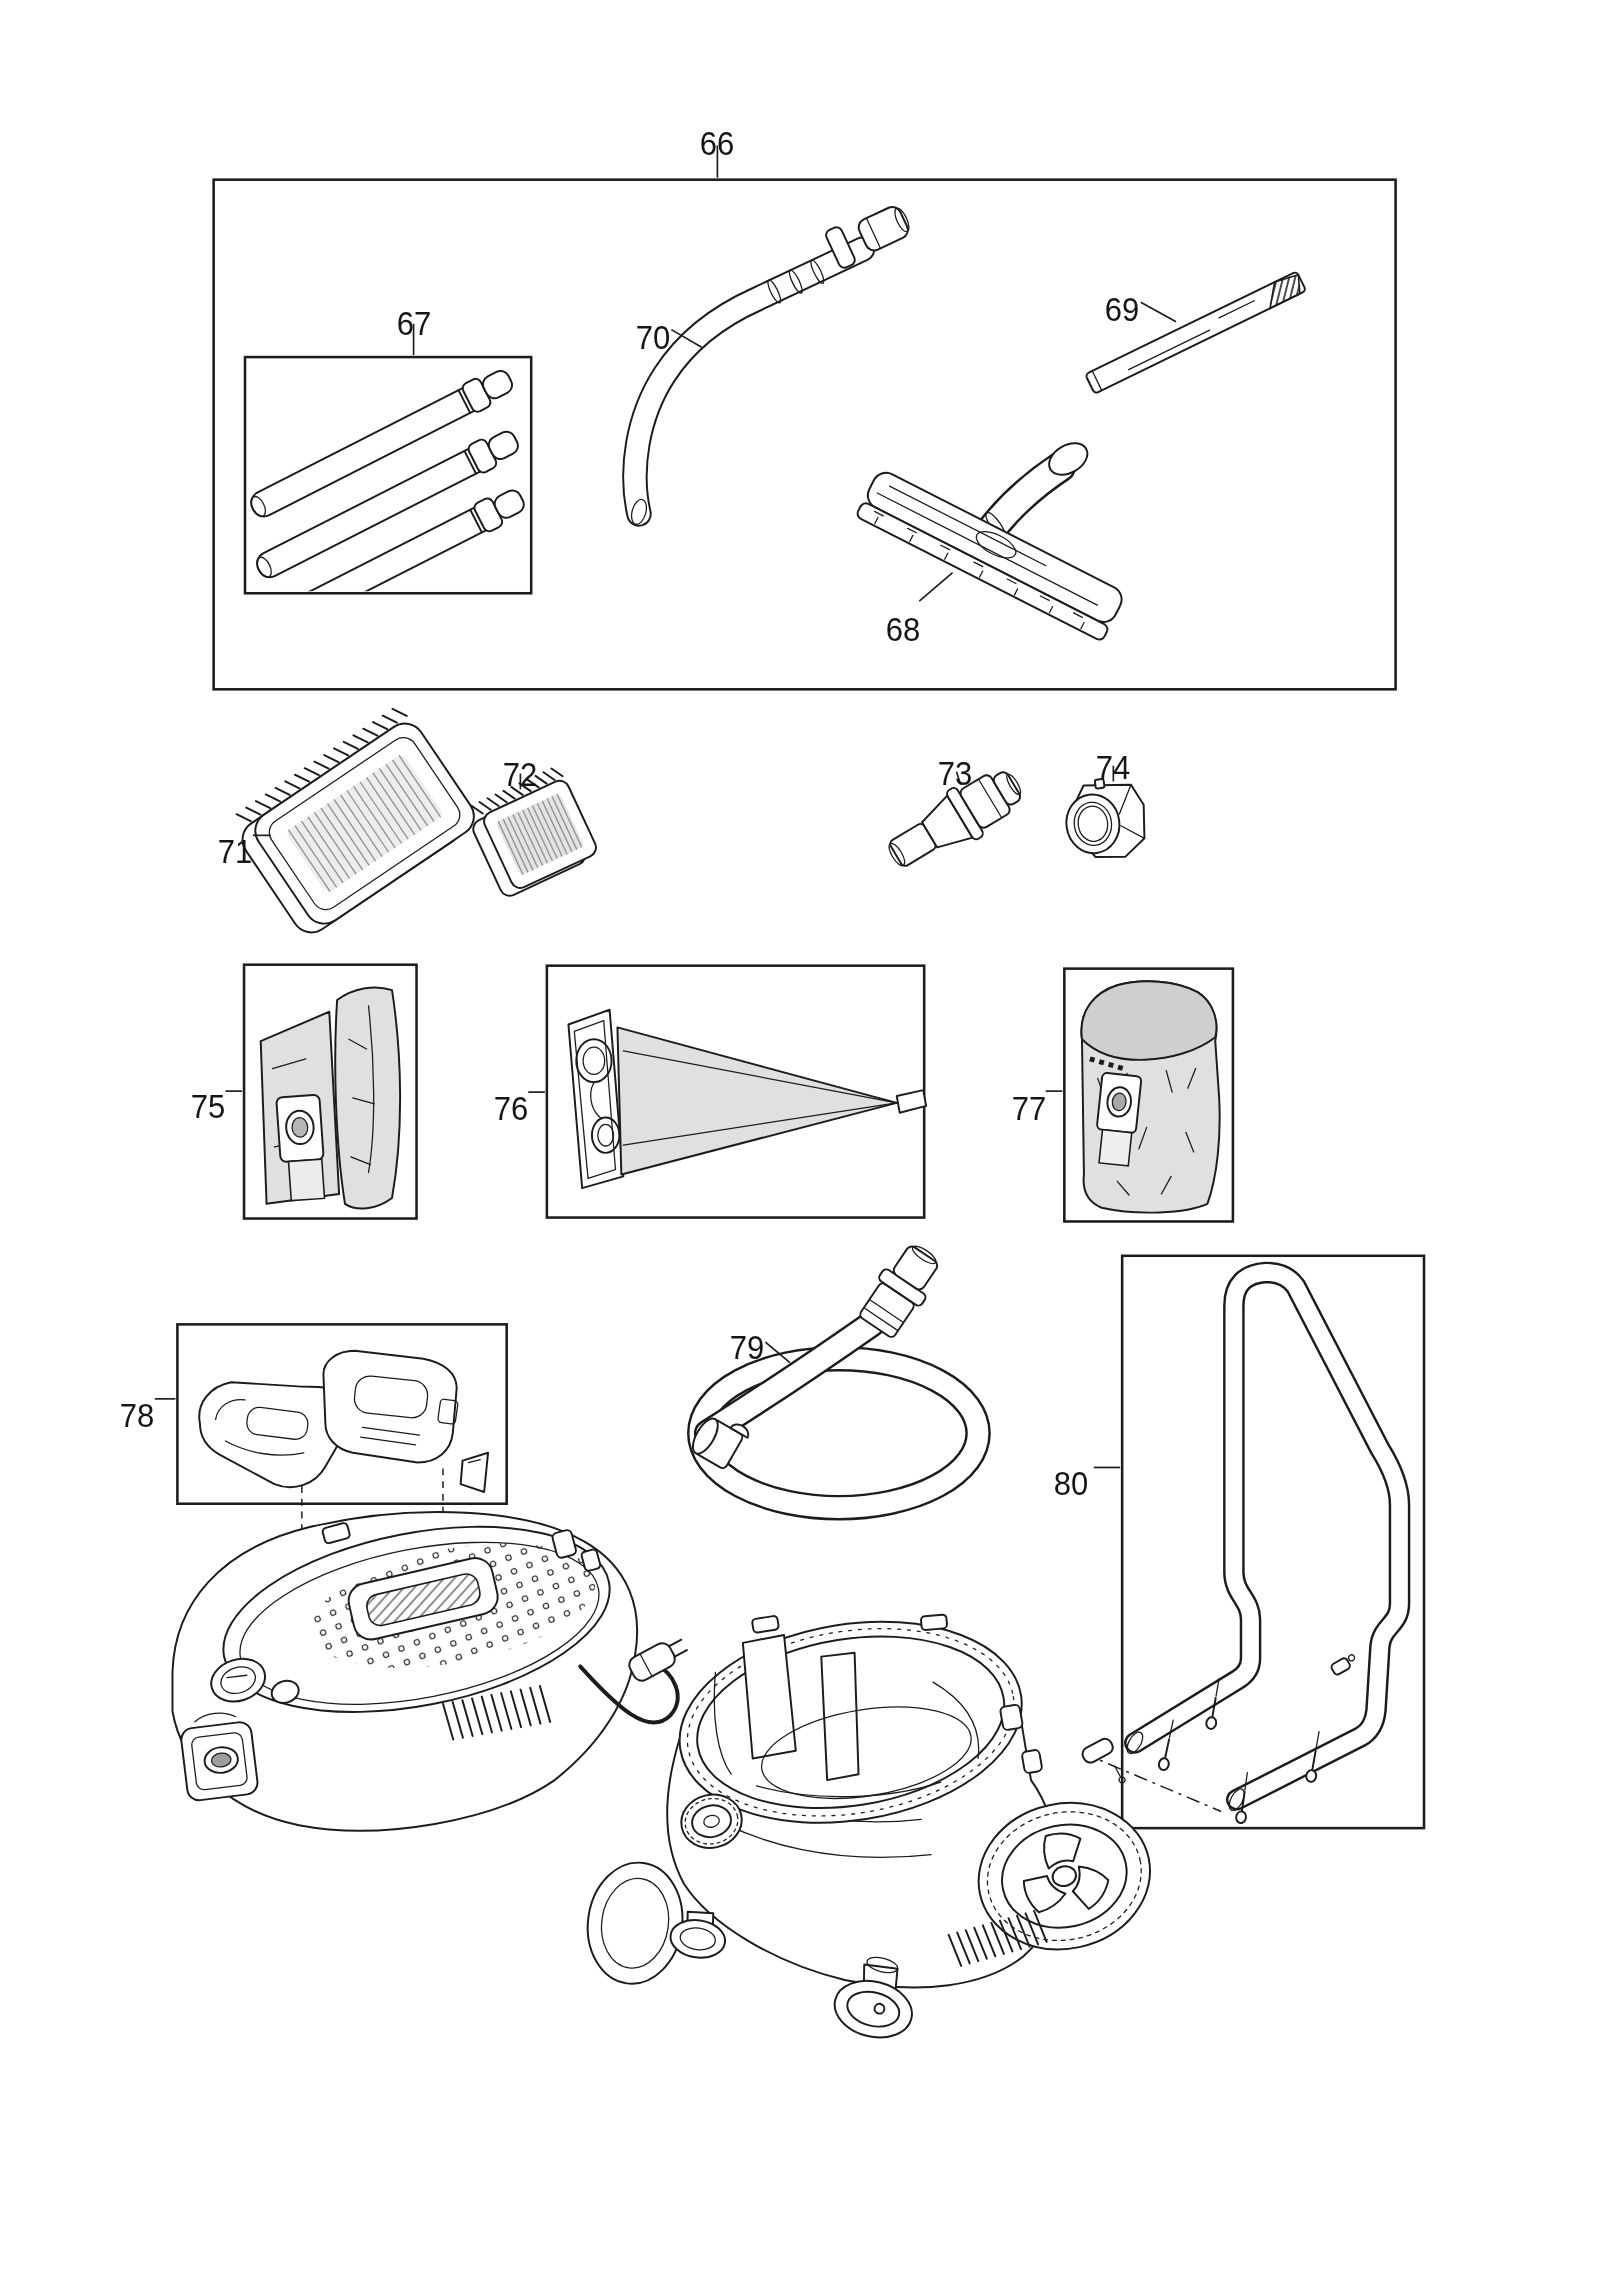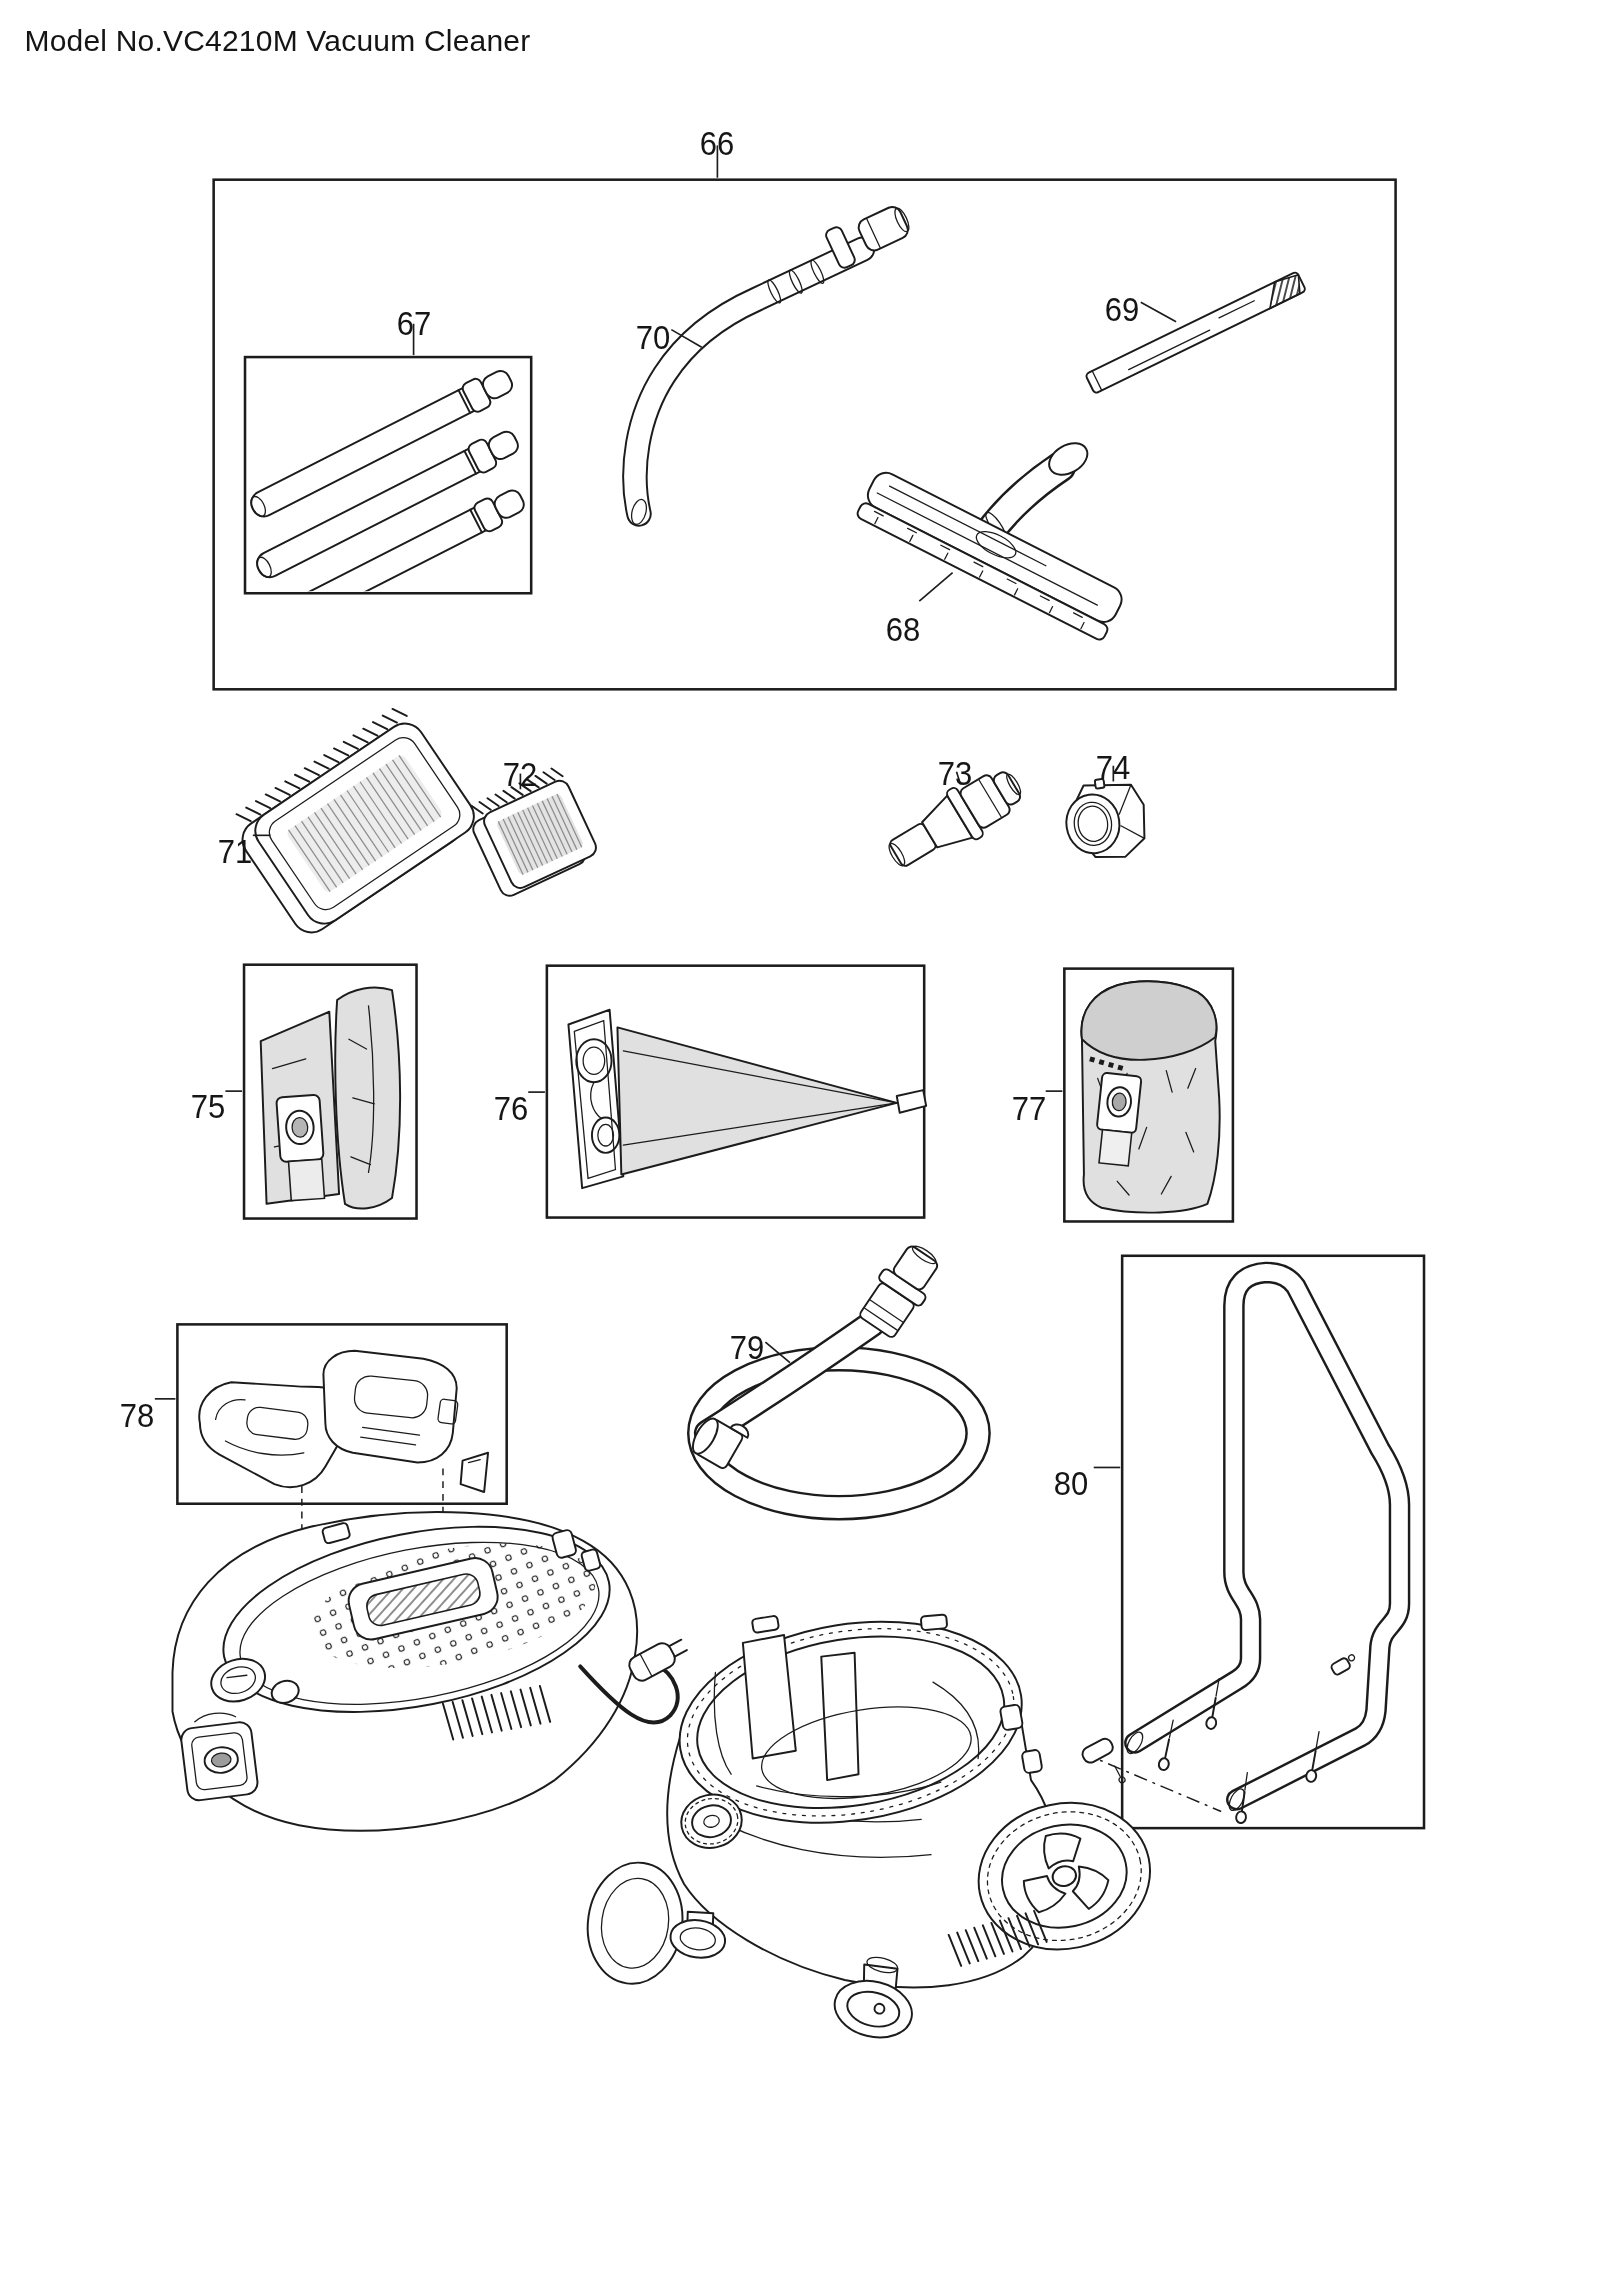--- a/index.html
+++ b/index.html
@@ -10,21 +10,20 @@
   svg.art{position:absolute;left:0;top:0}
   #callout-layer{position:absolute;left:0;top:16px;width:100%;height:100%;pointer-events:none}
   .callout-label{position:absolute;transform:translate(-50%,-50%) scaleX(.94);
          font-size:33px;color:#161616;font-weight:400;line-height:1}
 </style>
 </head>
 <body>
 
 <div class="page">
 
-  <div class="title">Model No.VC4210M Vacuum Cleaner</div>
 
   <svg class="art" width="1621" height="2293" viewBox="0 0 1654 2339">
     <defs>
       <pattern id="hatch" width="6" height="6" patternUnits="userSpaceOnUse" patternTransform="rotate(40)">
         <line x1="1" y1="0" x2="1" y2="6" stroke="#1c1c1c" stroke-width="1.6"></line>
       </pattern>
       <pattern id="dots" width="17" height="15" patternUnits="userSpaceOnUse" patternTransform="rotate(-11)">
         <circle cx="8" cy="7" r="2.7" fill="none" stroke="#1c1c1c" stroke-width="1.1"></circle>
       </pattern>
       <pattern id="grip" width="8" height="8" patternUnits="userSpaceOnUse" patternTransform="rotate(55)">

